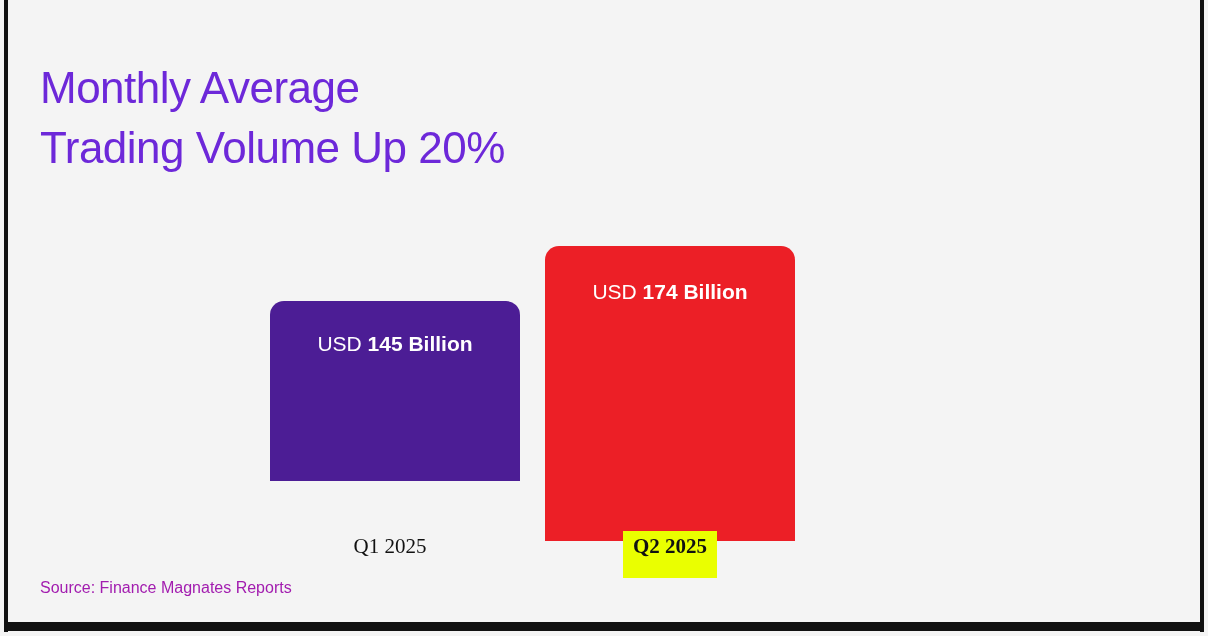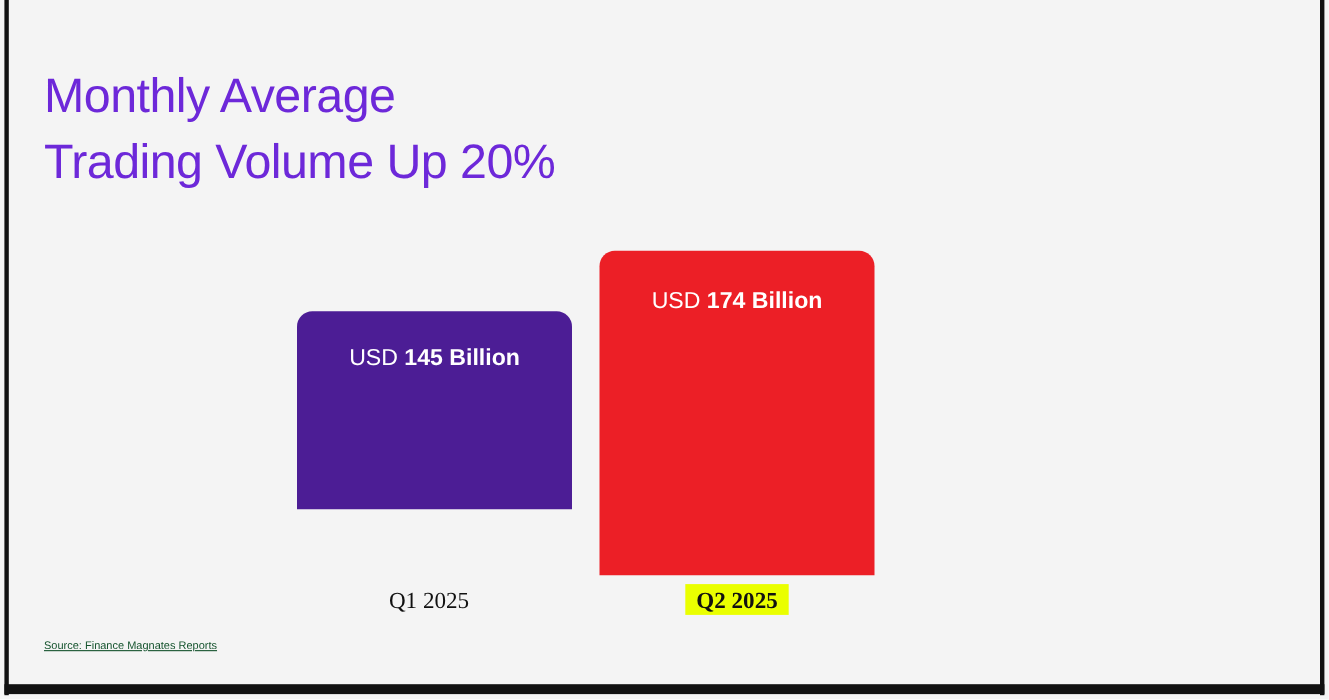--- a/index.html
+++ b/index.html
@@ -54,20 +54,21 @@
     left: 0;
     top: 0;
     width: 1208px;
     height: 636px;
   }
 
   .bar {
     position: absolute;
     border-radius: 14px 14px 0 0;
     box-sizing: border-box;
+    margin-top: 18px;
   }
   .bar .bar-value {
     position: absolute;
     left: 0;
     right: 0;
     text-align: center;
     color: #ffffff;
     font-size: 21px;
     line-height: 26px;
     font-weight: 400;
@@ -111,33 +112,32 @@
     font-weight: 400;
   }
   .cat-q2 {
     left: 545px;
     top: 533px;
     width: 250px;
     font-weight: 700;
   }
   .cat-q2 .hl {
     background: #eaff00;
-    padding: 3px 10px 1px 10px;
+    padding: 3px 10px 20px 10px;
   }
 
   .source {
     position: absolute;
     left: 40px;
     top: 580px;
-    font-size: 10px;
+    font-size: 16px;
     line-height: 16px;
-    color: #14532d;
+    color: #a21caf;
     font-weight: 400;
     white-space: nowrap;
-    text-decoration: underline;
   }
 </style>
 </head>
 <body>
 
 <div id="slide">
 
   <div class="edge-rule left"></div>
   <div class="edge-rule right"></div>
   <div class="edge-band-bottom"></div>

